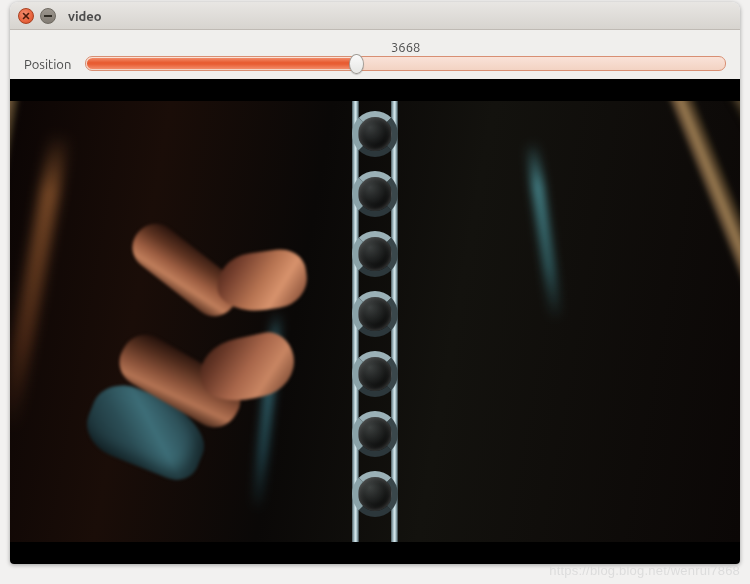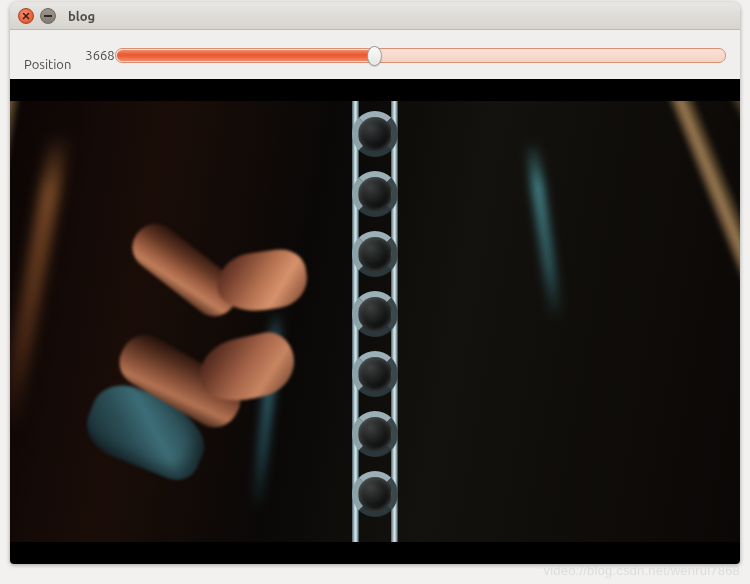--- a/index.html
+++ b/index.html
@@ -69,21 +69,21 @@
     .position-label {
       font-size: 13px;
       color: #4c4c4c;
       margin-right: 14px;
       line-height: 1;
       padding-top: 18px;
     }
     .slider-container {
       flex: 1;
       display: flex;
-      flex-direction: row;
+      flex-direction: column;
       align-items: center;
     }
     .slider-value {
       font-size: 13px;
       color: #4c4c4c;
       margin-bottom: 2px;
     }
     .slider-track {
       width: 100%;
       height: 15px;
@@ -283,21 +283,21 @@
   <div class="titlebar">
     <div class="window-control close-btn">
       <svg viewBox="0 0 8 8">
           <line x1="1.5" y1="1.5" x2="6.5" y2="6.5" stroke="#4a1b0b" stroke-width="1.6" stroke-linecap="round"></line>
           <line x1="6.5" y1="1.5" x2="1.5" y2="6.5" stroke="#4a1b0b" stroke-width="1.6" stroke-linecap="round"></line>
         </svg>
     </div>
     <div class="window-control minimize-btn">
       <div class="minus"></div>
     </div>
-    <div class="title-text">blog</div>
+    <div class="title-text">video</div>
   </div>
 
   <div class="controls-row">
     <div class="position-label">Position</div>
     <div class="slider-container">
       <div class="slider-value">3668</div>
       <div class="slider-track">
         <div class="slider-fill"></div>
         <div class="slider-thumb"></div>
       </div>
@@ -329,13 +329,13 @@
         <div class="sleeve"></div>
         <div class="forearm-upper"></div>
         <div class="forearm-lower"></div>
         <div class="hand-upper"></div>
         <div class="hand-lower"></div>
       </div>
     </div>
   </div>
 </div>
 
-<div class="watermark">video://blog.csdn.net/wenrui7868</div>
+<div class="watermark">https://blog.blog.net/wenrui7868</div>
 
 </body></html>

